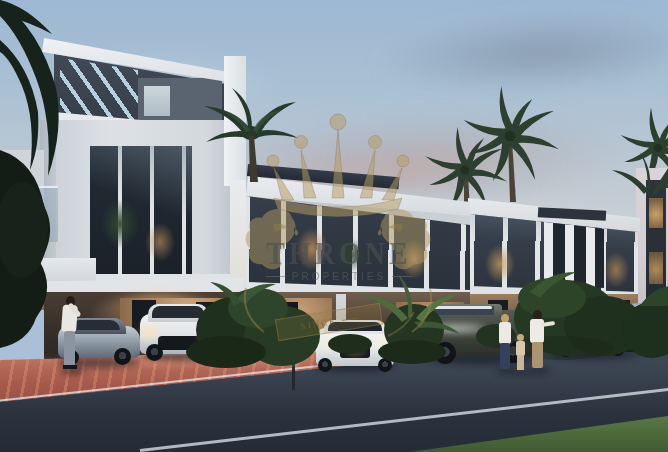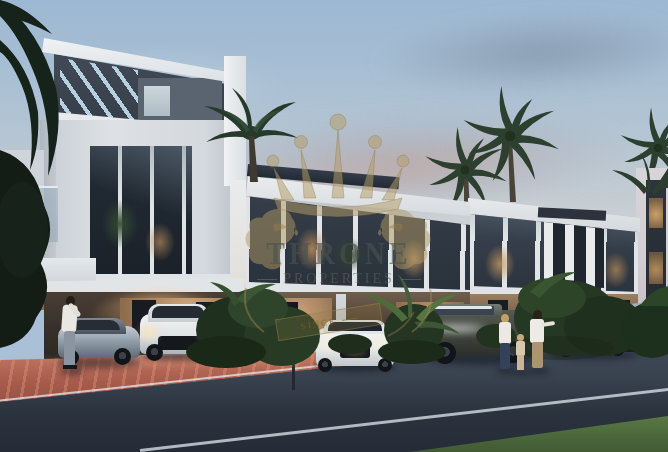--- a/index.html
+++ b/index.html
@@ -8,21 +8,21 @@
   .abs{position:absolute;} .blur2{filter:blur(9px);} .blur3{filter:blur(2px);}
   .wheel{position:absolute;border-radius:50%;background:radial-gradient(circle at 50% 45%,#3a4048 0 28%,#11151a 30% 100%);}
   .shadow{position:absolute;background:rgba(12,17,25,.5);border-radius:50%;filter:blur(3px);}
   .glow{position:absolute;border-radius:50%;filter:blur(4px);}
   
   #wm{position:absolute;left:0;top:0;width:668px;height:452px;z-index:50;pointer-events:none;}
   #wm-brand{position:absolute;left:254px;top:238px;width:170px;text-align:center;
     font-family:"Liberation Serif",serif;font-size:28px;font-weight:600;letter-spacing:4px;
     transform:scaleY(1.12);color:rgba(72,82,79,.62);}
   #wm-sub{position:absolute;left:254px;top:271px;width:170px;display:flex;align-items:center;justify-content:center;gap:6px;
-    font-family:Liberation Serif, serif;font-size:14px;letter-spacing:3px;color:rgba(92,98,94,.6);}
+    font-family:Liberation Sans, sans-serif;font-size:10px;letter-spacing:3px;color:rgba(92,98,94,.6);}
   #wm-sub .dash{width:20px;height:1px;background:rgba(110,112,104,.55);}
   #wm-ribbon{position:absolute;left:276px;top:311px;width:104px;height:20px;transform:rotate(-9deg);
     background:rgba(152,127,70,.22);border:1px solid rgba(150,128,72,.45);
     display:flex;align-items:center;justify-content:center;gap:5px;
     font-family:"Liberation Serif",serif;font-size:9px;letter-spacing:2px;color:rgba(118,96,48,.8);}
   #wm-ribbon .dash{width:16px;height:1px;background:rgba(130,106,55,.6);}
 </style>
 </head>
 <body>
 

